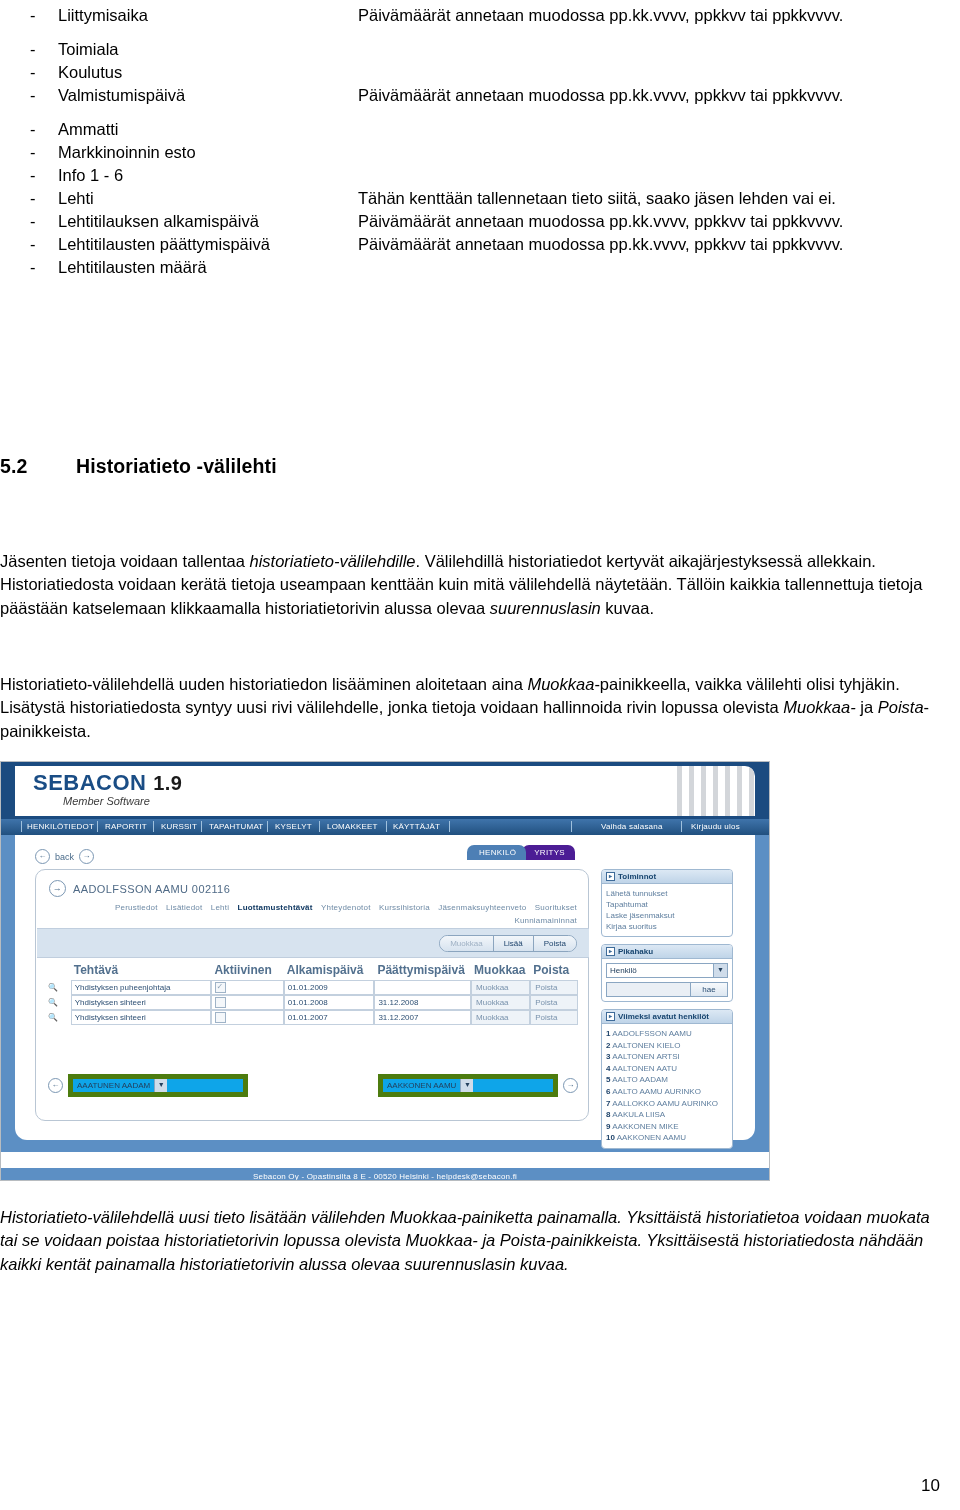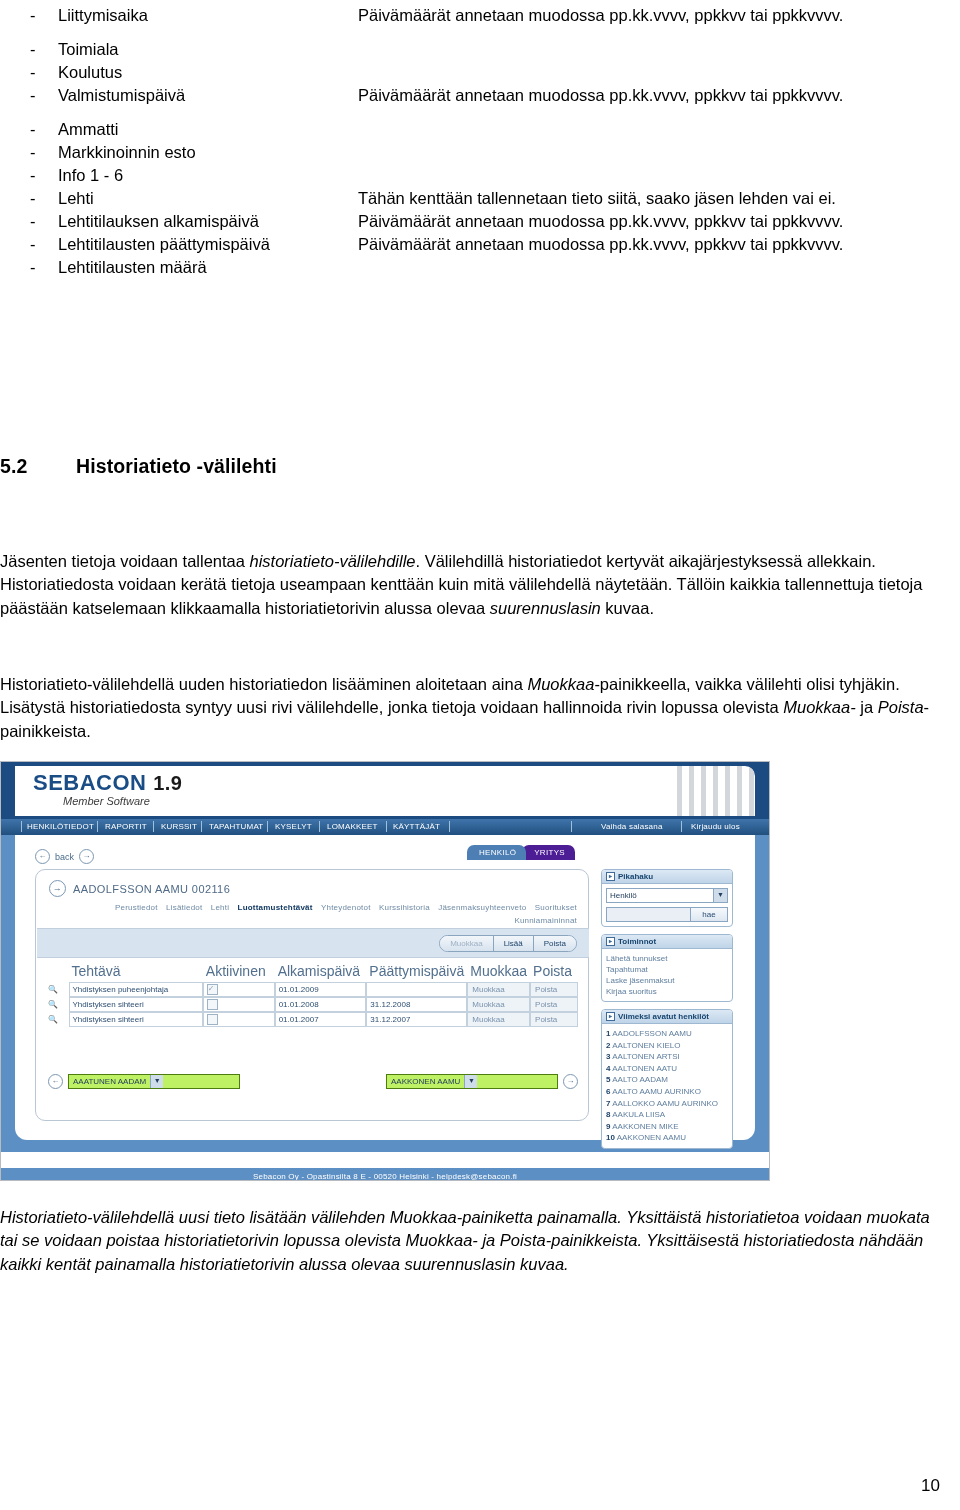--- a/index.html
+++ b/index.html
@@ -288,25 +288,25 @@
   
   .tbl {
     position: absolute;
     left: 12px; top: 92px;
     width: 530px;
     border-collapse: collapse;
     font-size: 8px;
     color: #2d4f73;
   }
   .tbl th {
-    font-weight: normal;
+    font-weight: bold;
     text-align: left;
     color: #52708e;
     padding: 1px 3px 3px 3px;
-    font-size: 14px;
+    font-size: 12px;
   }
   .tbl td {
     padding: 0;
     height: 15px;
   }
   .cell-box {
     background: #ffffff;
     border: 1px solid #c3d0de;
     height: 13px;
     line-height: 13px;
@@ -350,22 +350,22 @@
     position: absolute;
     left: 12px; top: 204px;
     width: 530px;
     display: flex;
     align-items: center;
     justify-content: space-between;
   }
   .sel {
     display: flex;
     align-items: center;
-    border: 1px solid #4d7c0f;
-    background: #bef264;
+    border: 5px solid #4d7c0f;
+    background: #0ea5e9;
     height: 13px;
     font-size: 8px;
     color: #24405e;
   }
   .sel .txt { padding: 0 4px; line-height: 13px; white-space: nowrap; }
   .sel .arw {
     width: 12px; height: 13px;
     background: #cfdcea;
     border-left: 1px solid #8aa6c2;
     text-align: center; line-height: 12px;
@@ -748,44 +748,44 @@
               </div>
             </div>
 
           </div>
 
           <div class="rpanels">
 
             <div class="panel">
               <div class="panel-hd">
                 <span class="pico">▸</span>
+                <span>Toiminnot</span>
+              </div>
+              <div class="panel-bd">
+                <span class="lnk">Lähetä tunnukset</span>
+                <span class="lnk">Tapahtumat</span>
+                <span class="lnk">Laske jäsenmaksut</span>
+                <span class="lnk">Kirjaa suoritus</span>
+              </div>
+            </div>
+
+            <div class="panel">
+              <div class="panel-hd">
+                <span class="pico">▸</span>
                 <span>Pikahaku</span>
               </div>
               <div class="panel-bd">
                 <div class="qs-sel">
                   <span class="txt">Henkilö</span>
                   <span class="arw">▼</span>
                 </div>
                 <div class="qs-row">
                   <div class="qs-input"></div>
                   <div class="qs-btn">hae</div>
                 </div>
-              </div>
-            </div>
-
-            <div class="panel">
-              <div class="panel-hd">
-                <span class="pico">▸</span>
-                <span>Toiminnot</span>
-              </div>
-              <div class="panel-bd">
-                <span class="lnk">Lähetä tunnukset</span>
-                <span class="lnk">Tapahtumat</span>
-                <span class="lnk">Laske jäsenmaksut</span>
-                <span class="lnk">Kirjaa suoritus</span>
               </div>
             </div>
 
             <div class="panel">
               <div class="panel-hd">
                 <span class="pico">▸</span>
                 <span>Viimeksi avatut henkilöt</span>
               </div>
               <div class="panel-bd">
                 <div class="recent-list">

